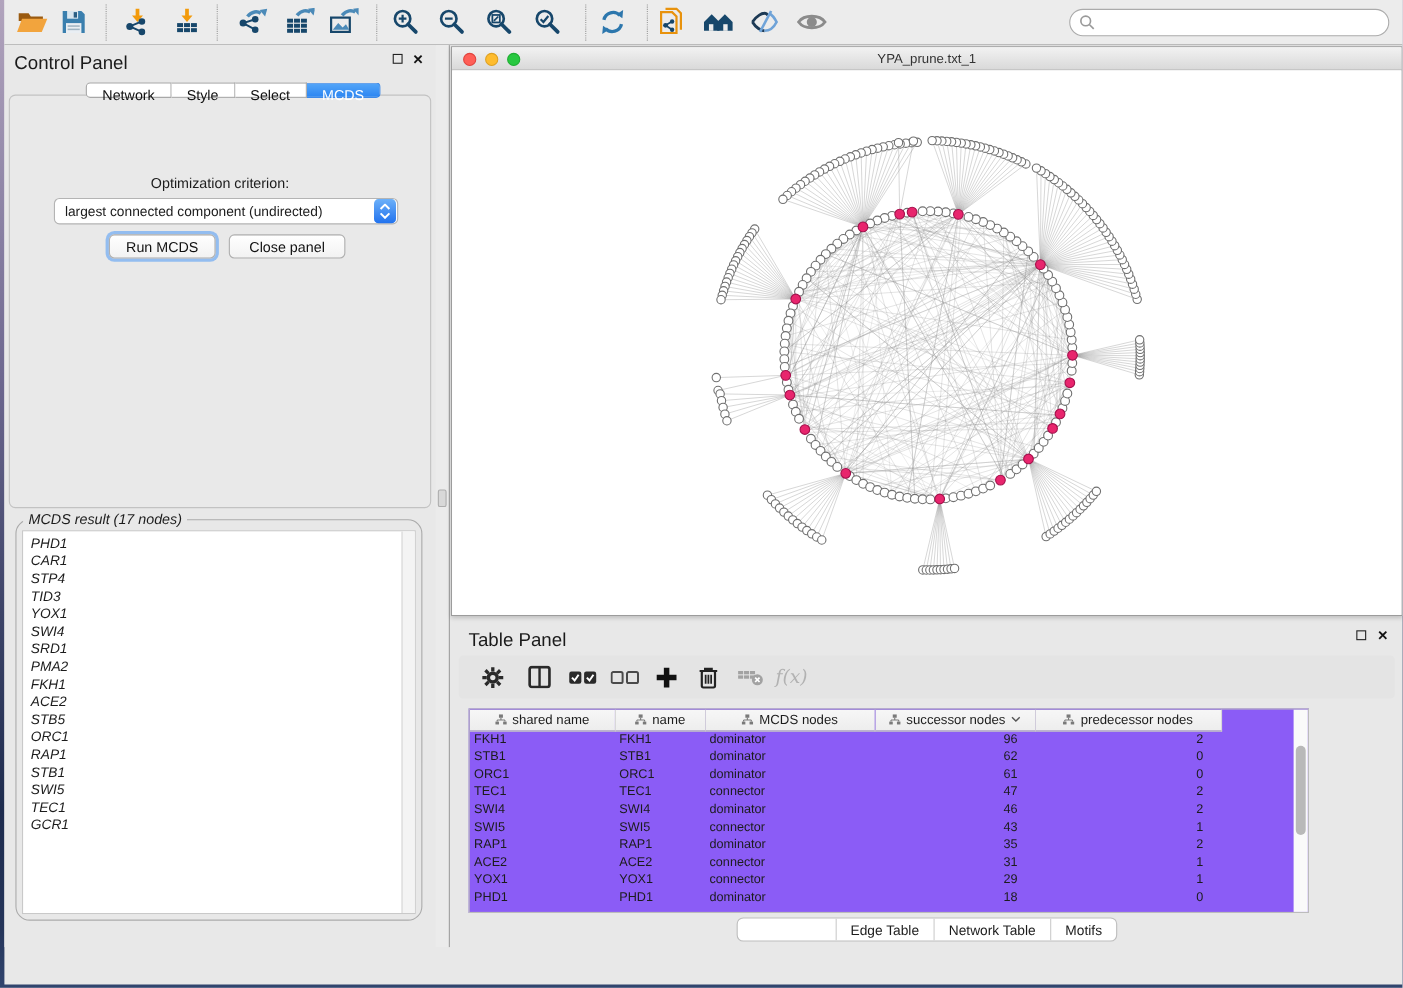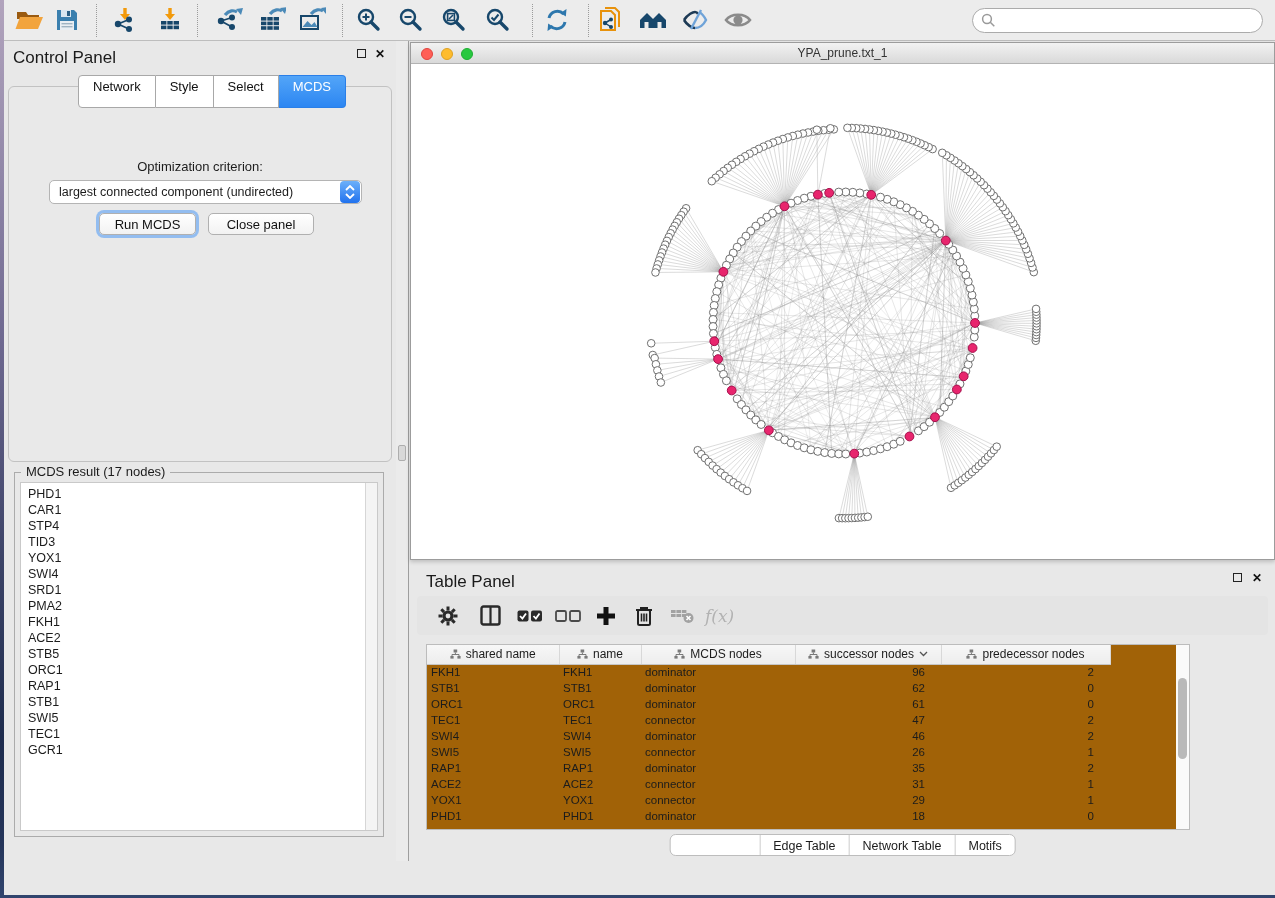--- a/index.html
+++ b/index.html
@@ -17,34 +17,34 @@
   .tb-sep { position:absolute; top:4px; height:33px; width:0; border-left:1px dotted #9b9b9b; }
   .search-wrap { position:absolute; right:12px; top:8px; width:291px; height:25px; background:#fff; border:1px solid #ababab; border-radius:13px; display:flex; align-items:center; padding-left:8px; }
   .search-wrap input { border:none; outline:none; flex:1; font-size:12px; background:transparent; font-family:"Liberation Sans",sans-serif; }
 
   
   .control-panel { position:absolute; left:0; top:41px; width:392px; bottom:34px; background:#e8e8e8; }
   .panel-titlebar { position:relative; height:27px; }
   .panel-title { position:absolute; left:9px; top:7px; font-size:17px; color:#1a1a1a; }
   .panel-ctl { position:absolute; top:7px; font-size:12px; line-height:12px; color:#111; cursor:default; }
   .float-box { width:9px; height:9px; border:1.6px solid #222; display:inline-block; }
-  .cp-tabs { position:absolute; left:74px; top:34px; height:33px; display:flex; z-index:3; }
+  .cp-tabs { position:absolute; left:74px; top:34px; height:14px; display:flex; z-index:3; }
   .seg { padding:0 14px; font-size:13px; line-height:21px; background:#fff; border:1px solid #a8a8a8; border-left:none; color:#111; cursor:default; }
   .seg:first-child { border-left:1px solid #a8a8a8; border-radius:4px 0 0 4px; }
   .seg:last-child { border-radius:0 4px 4px 0; }
   .seg.active { background:linear-gradient(#53a5f8,#2c86f2); color:#fff; border-color:#2a7fe8; }
   .cp-inner { position:absolute; left:4px; right:4px; top:45px; height:376px; background:#e9e9e9; border:1px solid #c2c2c2; border-radius:6px; }
   .opt-label { position:absolute; left:0; right:0; top:72px; text-align:center; font-size:13px; }
   .dropdown { position:absolute; left:40px; top:93px; width:313px; height:24px; background:#fff; border:1px solid #b4b4b4; border-radius:5px; display:flex; align-items:center; cursor:default; }
   .dropdown .dd-text { flex:1; font-size:12.5px; padding-left:9px; white-space:nowrap; overflow:hidden; }
   .dd-stepper { width:20px; height:22px; margin-right:1px; border-radius:4px; background:linear-gradient(#6cb0f9,#2172ee); display:flex; flex-direction:column; align-items:center; justify-content:center; gap:2px; }
   .btn { background:linear-gradient(#ffffff,#f2f2f2); border:1px solid #b0b0b0; border-radius:5px; font-size:13px; font-family:"Liberation Sans",sans-serif; padding:0 14px; height:22px; cursor:default; color:#111; }
   .btn.run { position:absolute; left:90px; top:126px; width:97px; box-shadow:0 0 0 3px rgba(90,160,245,.6); }
   .btn.closep { position:absolute; left:199px; top:126px; width:106px; }
-  .groupbox { position:absolute; left:10px; right:12px; top:431px; bottom:24px; border:1px solid #ababab; border-radius:0; }
+  .groupbox { position:absolute; left:10px; right:12px; top:431px; bottom:24px; border:1px solid #ababab; border-radius:13px;font-style:italic; }
   .groupbox legend-t { position:absolute; top:-9px; left:6px; background:#e8e8e8; padding:0 5px; font-size:13px; display:block; }
   .mcds-list { position:absolute; left:5px; right:5px; top:9px; bottom:5px; background:#fff; border:1px solid #c9c9c9; overflow:hidden; }
   .mcds-list ul { list-style:none; padding:3px 0 0 7px; }
   .mcds-list li { font-size:12.5px; line-height:16px; }
   .mcds-scroll { position:absolute; right:0; top:0; bottom:0; width:12px; background:#f4f4f4; border-left:1px solid #d6d6d6; }
 
   
   .splitter { position:absolute; left:392px; top:41px; width:13px; bottom:34px; background:#ebebeb; border-right:1px solid #9e9e9e; }
   .split-handle { position:absolute; left:2px; top:404px; width:8px; height:16px; background:#d8d8d8; border:1px solid #adadad; border-radius:2px; }
 
@@ -56,21 +56,21 @@
   .net-titlebar { height:21px; background:linear-gradient(#f2f2f2,#d9d9d9); border-bottom:1px solid #b3b3b3; position:relative; }
   .traffic { position:absolute; top:4.5px; width:12px; height:12px; border-radius:50%; }
   .net-title { text-align:center; font-size:12px; line-height:21px; color:#333; }
   .net-canvas { position:absolute; left:0; top:21px; right:0; bottom:0; background:#fff; overflow:hidden; }
 
   
   .table-panel { position:absolute; left:1px; top:524px; right:0; height:293px; }
   .tp-toolbar { position:absolute; left:7px; right:7px; top:31px; height:39px; background:#e4e4e4; border-radius:4px; display:flex; align-items:center; padding-left:12px; gap:0; }
   .tp-btn { width:38px; height:34px; border:none; background:none; display:flex; align-items:center; justify-content:center; cursor:default; }
   .fx-label { font-family:"DejaVu Serif",serif; font-style:italic; font-size:17px; color:#b2b2b2; margin-left:4px; }
-  .tbl-wrap { position:absolute; left:16px; top:79px; width:764px; height:186px; background:#a16207; border:1px solid #bcbcbc; overflow:hidden; }
+  .tbl-wrap { position:absolute; left:16px; top:79px; width:764px; height:186px; background:#8b5cf6; border:1px solid #bcbcbc; overflow:hidden; }
   table.node-table { border-collapse:collapse; width:683px; table-layout:fixed; }
   .node-table thead th { background:linear-gradient(#f7f7f7,#ededed); border-right:1px solid #d8d8d8; border-bottom:1px solid #c6c6c6; font-weight:normal; font-size:12px; height:19px; padding:0; position:relative; }
   .th-inner { display:flex; align-items:center; justify-content:center; gap:5px; }
   .node-table td { font-size:11.5px; height:16px; padding:0 4px; white-space:nowrap; }
   .node-table td.num { text-align:right; padding-right:16px; }
   .tbl-scroll { position:absolute; right:0; top:0; bottom:0; width:13px; background:#fafafa; }
   .tbl-thumb { position:absolute; left:2px; right:2px; top:33px; height:81px; background:#b9b9b9; border-radius:5px; }
   .tp-tabs { position:absolute; left:50%; transform:translateX(-50%); top:269px; height:22px; display:flex; background:#fff; border:1px solid #bdbdbd; border-radius:6px; overflow:hidden; }
   .tp-tab { font-size:12.5px; line-height:22px; padding:0 13px; border-left:1px solid #ccc; cursor:default; }
   .tp-tab:first-child { border-left:none;margin-top:30px; }
@@ -1191,21 +1191,21 @@
                 <td>SWI4</td>
                 <td>SWI4</td>
                 <td>dominator</td>
                 <td class="num">46</td>
                 <td class="num">2</td>
               </tr>
               <tr>
                 <td>SWI5</td>
                 <td>SWI5</td>
                 <td>connector</td>
-                <td class="num">26</td>
+                <td class="num">43</td>
                 <td class="num">1</td>
               </tr>
               <tr>
                 <td>RAP1</td>
                 <td>RAP1</td>
                 <td>dominator</td>
                 <td class="num">35</td>
                 <td class="num">2</td>
               </tr>
               <tr>

